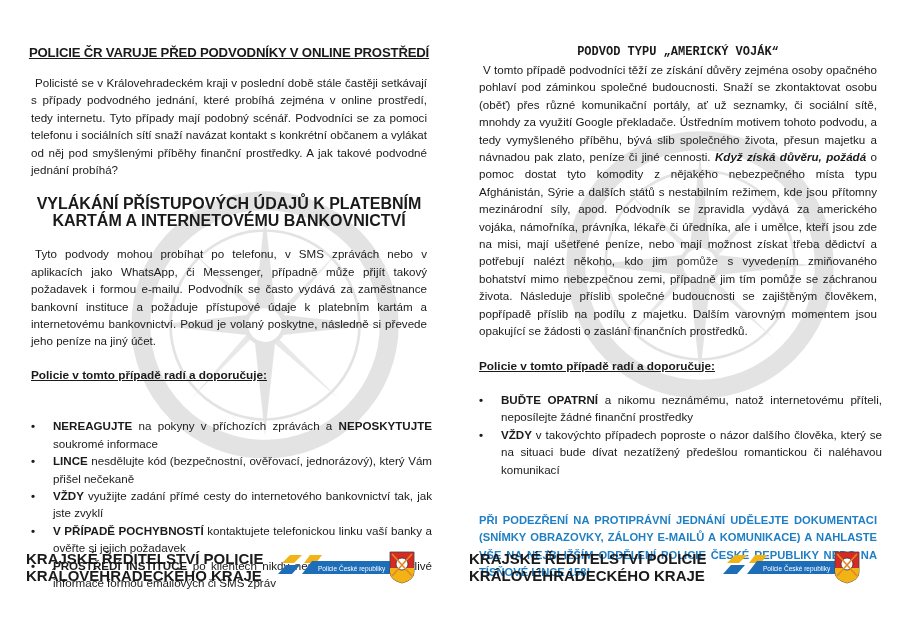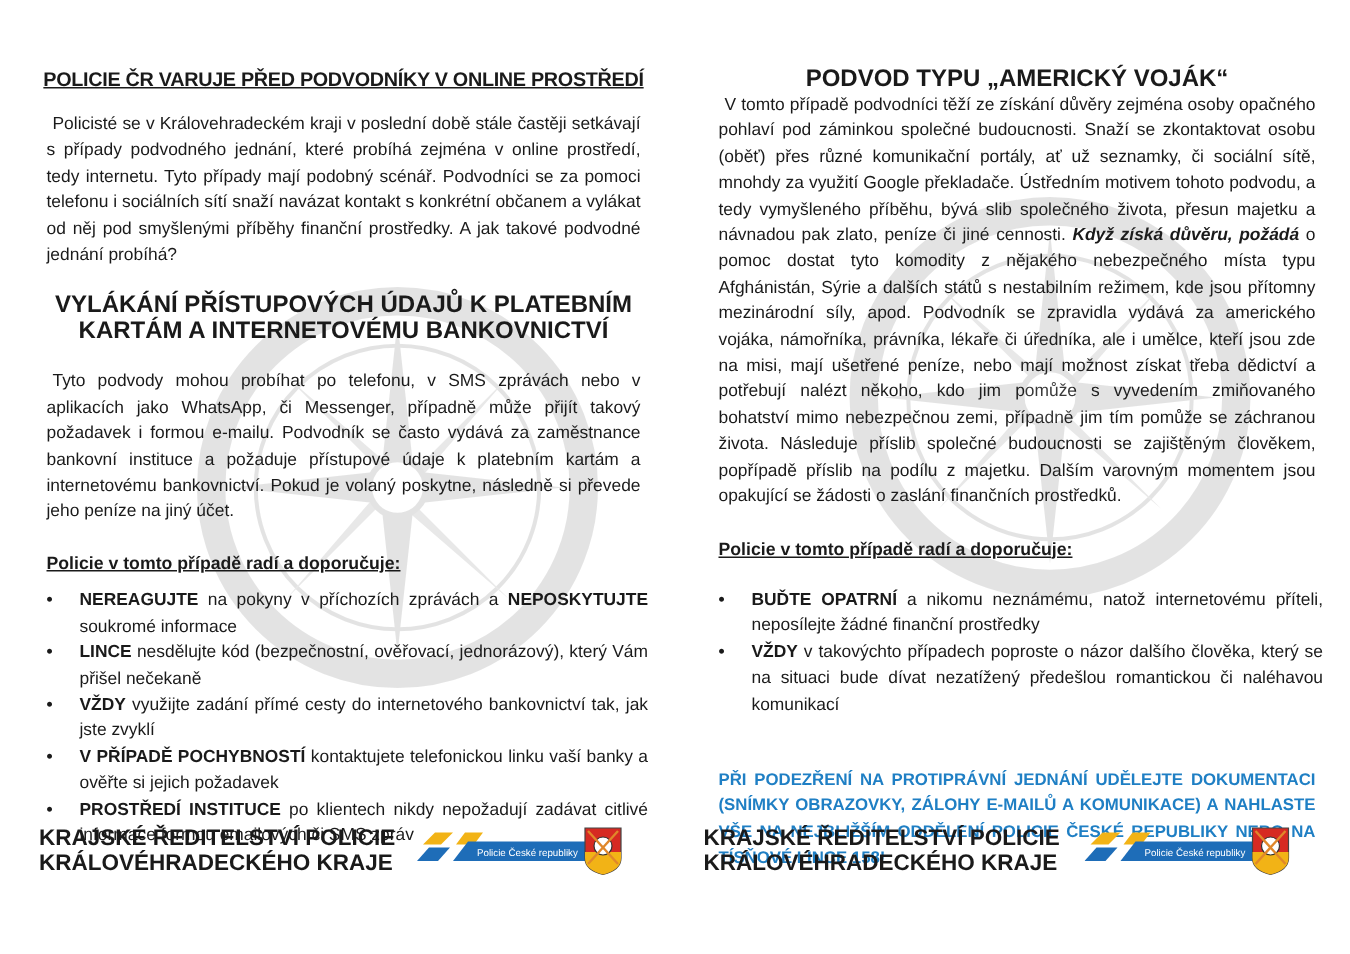--- a/index.html
+++ b/index.html
@@ -43,21 +43,21 @@
   </svg>
   <div class="content">
     <h1>POLICIE ČR VARUJE PŘED PODVODNÍKY V ONLINE PROSTŘEDÍ</h1>
     <p class="indent" style="margin-top:12px;">Policisté se v Královehradeckém kraji v poslední době stále častěji setkávají s případy podvodného jednání, které probíhá zejména v online prostředí, tedy internetu. Tyto případy mají podobný scénář. Podvodníci se za pomoci telefonu i sociálních sítí snaží navázat kontakt s konkrétní občanem a vylákat od něj pod smyšlenými příběhy finanční prostředky. A jak takové podvodné jednání probíhá?</p>
     <div style="margin-top:17px;">
       <h2>VYLÁKÁNÍ PŘÍSTUPOVÝCH ÚDAJŮ K PLATEBNÍM</h2>
       <h2>KARTÁM A INTERNETOVÉMU BANKOVNICTVÍ</h2>
     </div>
     <p class="indent" style="margin-top:16px;">Tyto podvody mohou probíhat po telefonu, v SMS zprávách nebo v aplikacích jako WhatsApp, či Messenger, případně může přijít takový požadavek i formou e-mailu. Podvodník se často vydává za zaměstnance bankovní instituce a požaduje přístupové údaje k platebním kartám a internetovému bankovnictví. Pokud je volaný poskytne, následně si převede jeho peníze na jiný účet.</p>
     <p style="margin-top:17px;" class="sub">Policie v tomto případě radí a doporučuje:</p>
-    <ul style="margin-top:7px;">
+    <ul style="margin-top:33px;">
       <li><span class="b">NEREAGUJTE</span><span> na pokyny v příchozích zprávách a </span><span class="b">NEPOSKYTUJTE</span><span> soukromé informace</span></li>
       <li><span class="b">LINCE</span><span> nesdělujte kód (bezpečnostní, ověřovací, jednorázový), který Vám přišel nečekaně</span></li>
       <li><span class="b">VŽDY</span><span> využijte zadání přímé cesty do internetového bankovnictví tak, jak jste zvyklí</span></li>
       <li><span class="b">V PŘÍPADĚ POCHYBNOSTÍ</span><span> kontaktujete telefonickou linku vaší banky a ověřte si jejich požadavek</span></li>
       <li><span class="b">PROSTŘEDÍ INSTITUCE</span><span> po klientech nikdy nepožadují zadávat citlivé informace formou emailových či SMS zpráv</span></li>
     </ul>
   </div>
   <div class="footer">
     <div>KRAJSKÉ ŘEDITELSTVÍ POLICIE</div>
     <div>KRÁLOVÉHRADECKÉHO KRAJE</div>
@@ -72,21 +72,21 @@
     <path d="M112,2 L136,2 L136,22 Q136,30 124,33 Q112,30 112,22 Z" fill="#d62a22" stroke="#444" stroke-width="0.8"></path>
     <path d="M112,18 L136,18 L136,22 Q136,30 124,33 Q112,30 112,22 Z" fill="#f2b316"></path>
     <circle cx="124" cy="14" r="6" fill="#fff" stroke="#333" stroke-width="0.8"></circle>
     <line x1="114" y1="4" x2="134" y2="26" stroke="#e0872a" stroke-width="1.6"></line>
     <line x1="134" y1="4" x2="114" y2="26" stroke="#e0872a" stroke-width="1.6"></line>
   </svg>
 </div>
 
 <div class="page right">
   <div class="content">
-    <h2 style="font-size:16px;">PODVOD TYPU „AMERICKÝ VOJÁK“</h2>
+    <h2 style="font-size:12px;font-family:Liberation Mono, monospace;">PODVOD TYPU „AMERICKÝ VOJÁK“</h2>
     <p class="indent" style="margin-top:0px;"><span>V tomto případě podvodníci těží ze získání důvěry zejména osoby opačného pohlaví pod záminkou společné budoucnosti.  Snaží se zkontaktovat osobu (oběť) přes různé komunikační portály, ať už seznamky, či sociální sítě, mnohdy za využití Google překladače. Ústředním motivem tohoto podvodu, a tedy vymyšleného příběhu, bývá slib společného života, přesun majetku a návnadou pak zlato, peníze či jiné cennosti. </span><span class="bi">Když získá důvěru, požádá</span><span> o pomoc dostat tyto komodity z nějakého nebezpečného místa typu Afghánistán, Sýrie a dalších států s nestabilním režimem, kde jsou přítomny mezinárodní síly, apod. Podvodník se zpravidla vydává za amerického vojáka, námořníka, právníka, lékaře či úředníka, ale i umělce, kteří jsou zde na misi, mají ušetřené peníze, nebo mají možnost získat třeba dědictví a potřebují nalézt někoho, kdo jim pomůže s vyvedením zmiňovaného bohatství mimo nebezpečnou zemi, případně jim tím pomůže se záchranou života. Následuje příslib společné budoucnosti se zajištěným člověkem, popřípadě příslib na podílu z majetku. Dalším varovným momentem jsou opakující se žádosti o zaslání finančních prostředků.</span></p>
     <p style="margin-top:18px;" class="sub">Policie v tomto případě radí a doporučuje:</p>
     <ul style="margin-top:16px;">
       <li><span class="b">BUĎTE OPATRNÍ</span><span> a nikomu neznámému, natož internetovému příteli, neposílejte žádné finanční prostředky</span></li>
       <li><span class="b">VŽDY</span><span> v takovýchto případech poproste o názor dalšího člověka, který se na situaci bude dívat nezatížený předešlou romantickou či naléhavou komunikací</span></li>
     </ul>
     <p class="alert" style="margin-top:34px;">PŘI PODEZŘENÍ NA PROTIPRÁVNÍ JEDNÁNÍ UDĚLEJTE DOKUMENTACI (SNÍMKY OBRAZOVKY, ZÁLOHY E-MAILŮ A KOMUNIKACE) A NAHLASTE VŠE NA NEJBLIŽŠÍM ODDĚLENÍ POLICIE ČESKÉ REPUBLIKY NEBO NA TÍSŇOVÉ LINCE 158!</p>
   </div>
 </div>
 

